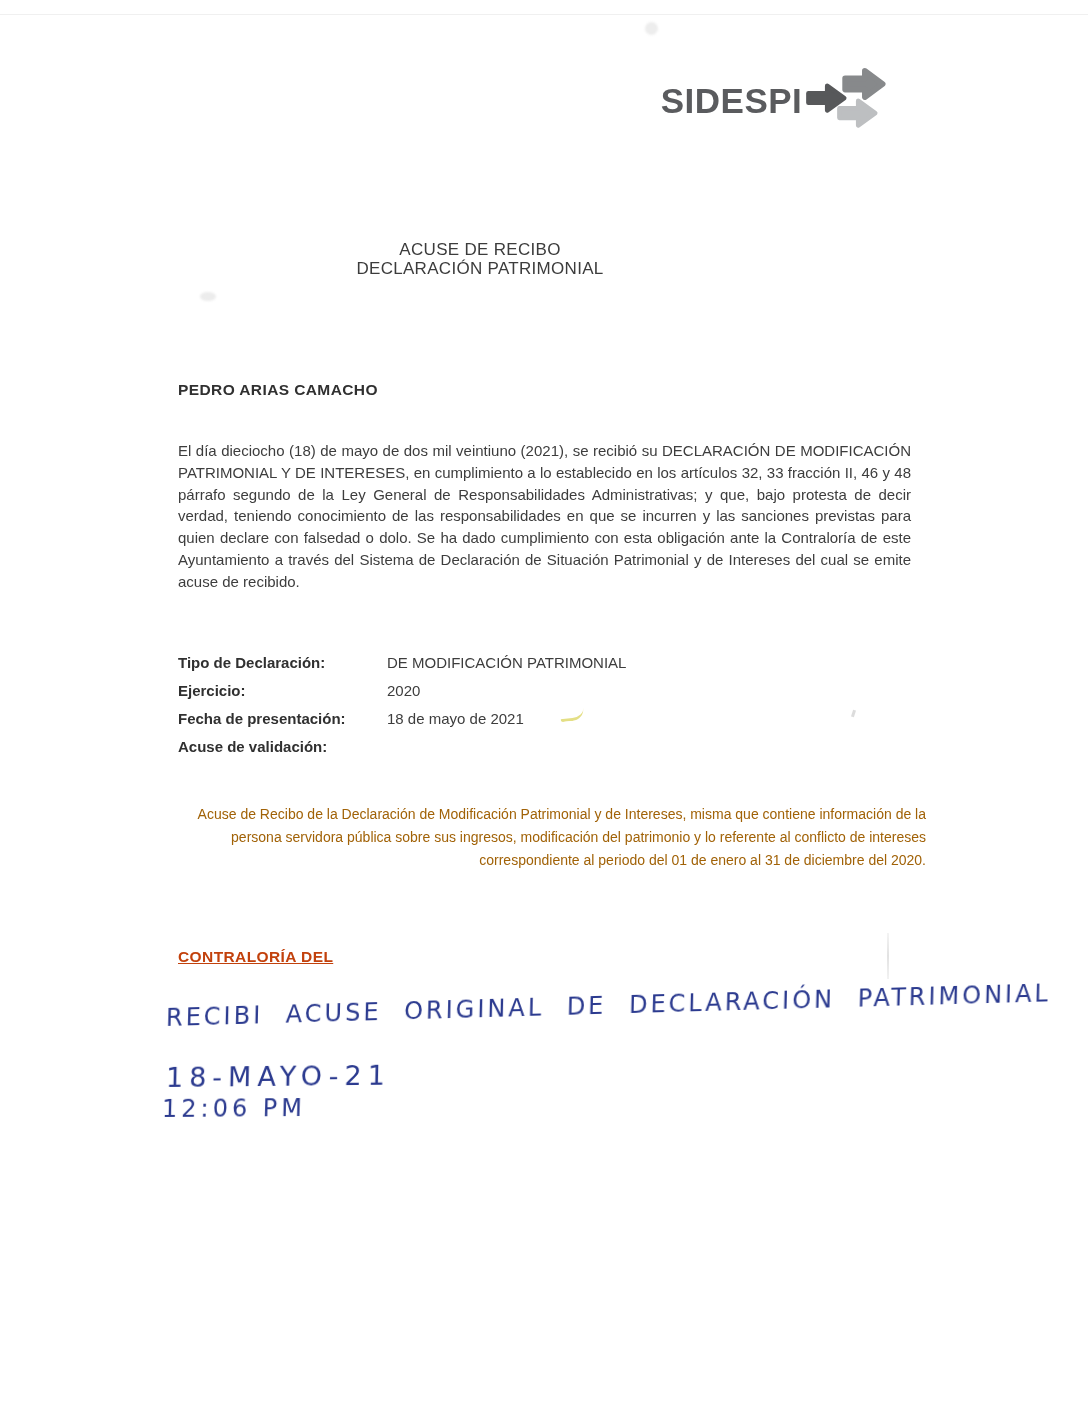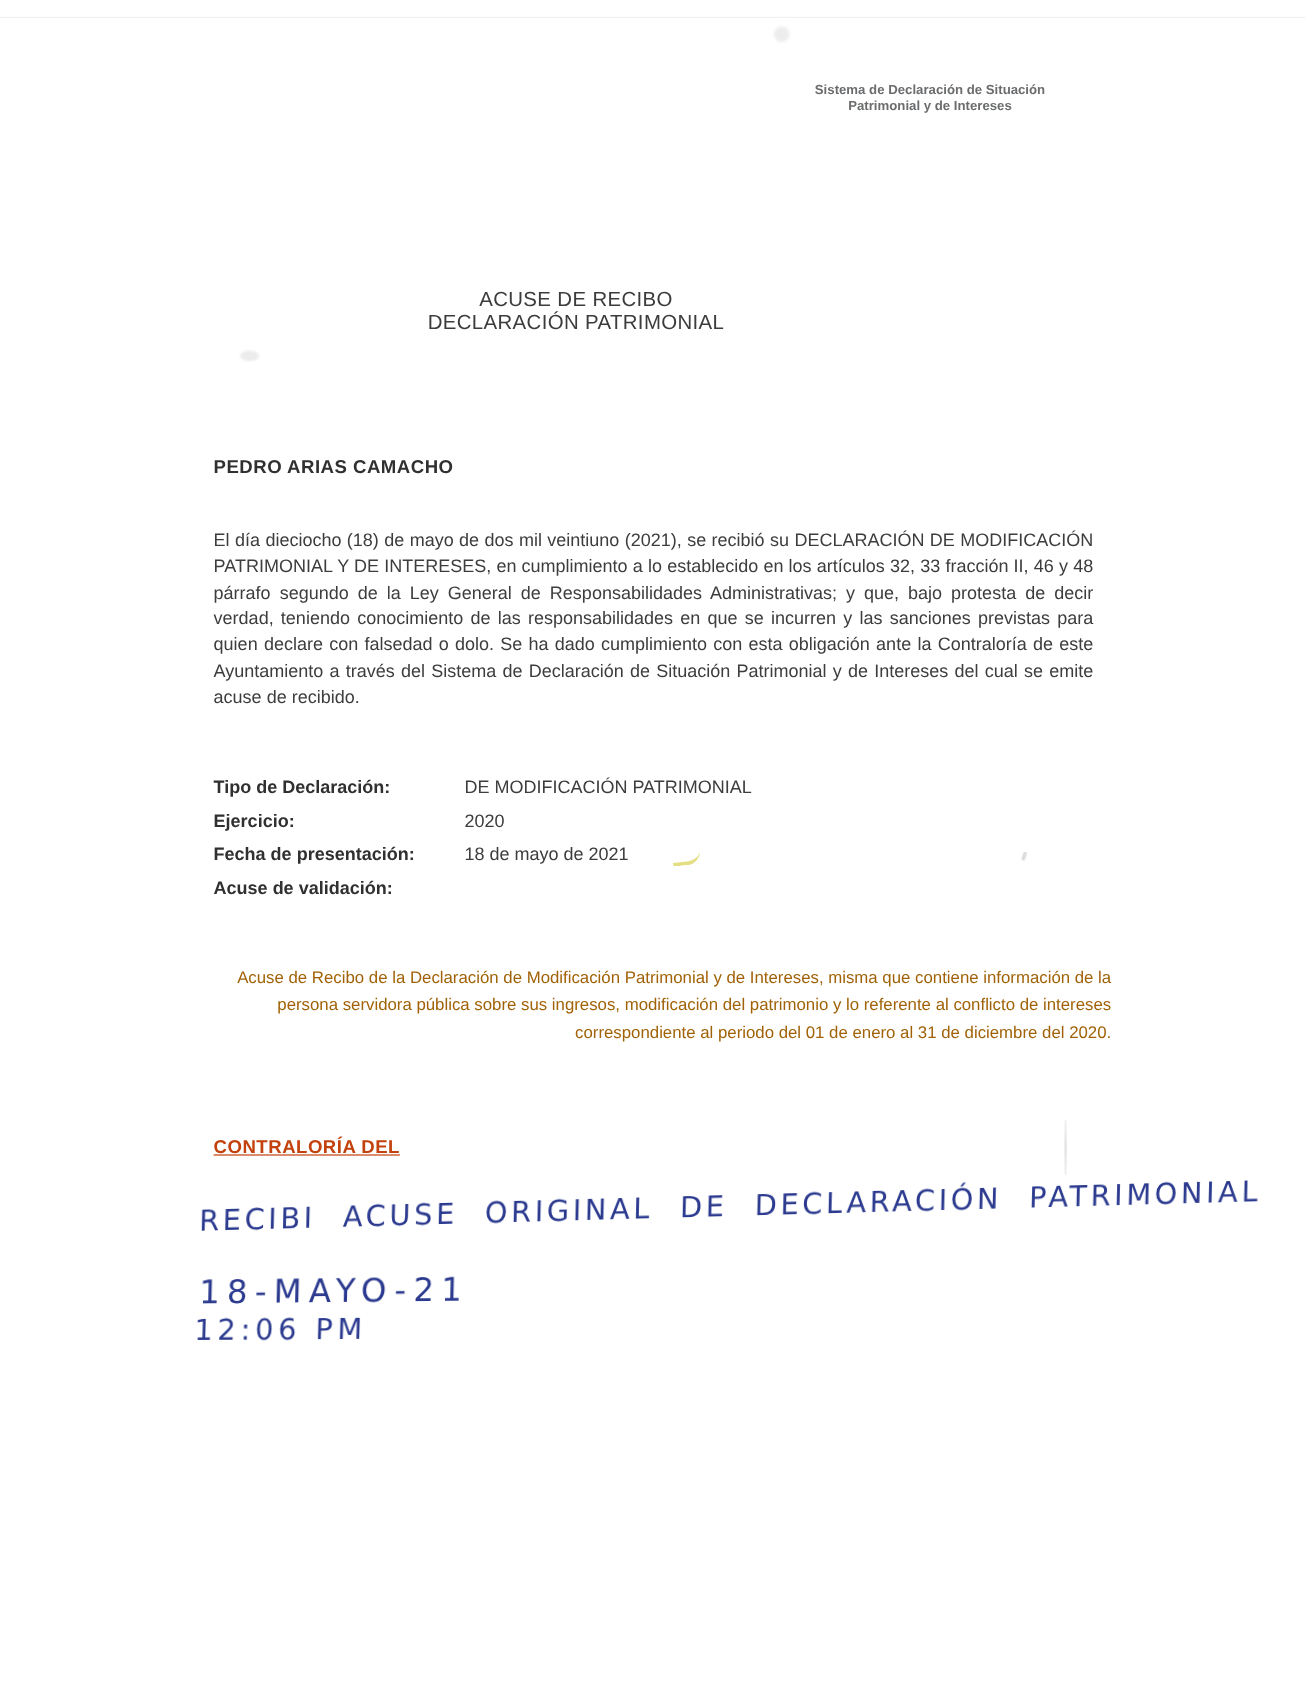--- a/index.html
+++ b/index.html
@@ -20,21 +20,21 @@
   .title{position:absolute; top:240px; left:0; width:960px; text-align:center;
     font-size:17px; line-height:19px; color:#3c3c3c; letter-spacing:0.3px; filter:blur(0.2px);}
 
   .name{position:absolute; top:381px; left:178px; font-weight:bold; font-size:15.5px;
     color:#303030; letter-spacing:0.4px; filter:blur(0.2px);}
 
   .para1{position:absolute; top:440px; left:178px; width:733px; font-size:15px;
     line-height:21.8px; text-align:justify; color:#3d3d3d; filter:blur(0.2px);}
 
   .fields{position:absolute; top:648px; left:178px; font-size:15px; filter:blur(0.2px);}
-  .field-row{display:flex; min-height:28px; align-items:flex-start;}
+  .field-row{display:flex; min-height:28px; align-items:center;}
   .field-label{width:189px; font-weight:bold; color:#303030; flex:none;}
   .field-value{color:#3d3d3d;margin-left:20px;}
 
   .para2{position:absolute; top:803px; left:178px; width:748px; font-size:14px;
     line-height:23.2px; color:#a16207; filter:blur(0.2px);text-align:right;}
 
   .contraloria{position:absolute; top:948px; left:178px; font-weight:bold; font-size:15.5px;
     letter-spacing:0.4px; color:#c2410c; filter:blur(0.2px);text-decoration:underline;}
 
   
@@ -56,23 +56,31 @@
   .art-speck2{left:645px; top:22px; width:13px; height:13px; background:#ededed; border-radius:50%; filter:blur(1.2px);}
 </style>
 </head>
 <body>
 
 <div class="page">
 
   <div class="scan-topline"></div>
 
   <div class="logo">
-    <div class="logo-tagline">
-      <div>Sistema de Declaración de Situación</div>
-      <div>Patrimonial y de Intereses</div>
+    <div class="logo-row">
+      <span class="logo-text" style="color: rgb(90, 91, 94);">SIDESPI</span>
+      <span class="logo-arrow">
+        <svg width="84" height="62" viewBox="0 0 88 66" aria-hidden="true">
+          <g stroke-linejoin="round">
+            <polygon points="30,13 51,13 51,5 70,19 51,33 51,25 30,25" fill="#87898b" stroke="#87898b" stroke-width="6" transform="translate(12,-2)"></polygon>
+            <polygon points="0,10 20,10 20,2 38,15 20,28 20,20 0,20" fill="#57585a" stroke="#57585a" stroke-width="5" transform="translate(3,17)"></polygon>
+            <polygon points="0,10 20,10 20,2 38,15 20,28 20,20 0,20" fill="#bdbfc1" stroke="#bdbfc1" stroke-width="5" transform="translate(36,33)"></polygon>
+          </g>
+        </svg>
+      </span>
     </div>
   </div>
 
   <div class="title">
     <div>ACUSE DE RECIBO</div>
     <div>DECLARACIÓN PATRIMONIAL</div>
   </div>
 
   <div class="name">PEDRO ARIAS CAMACHO</div>
 

